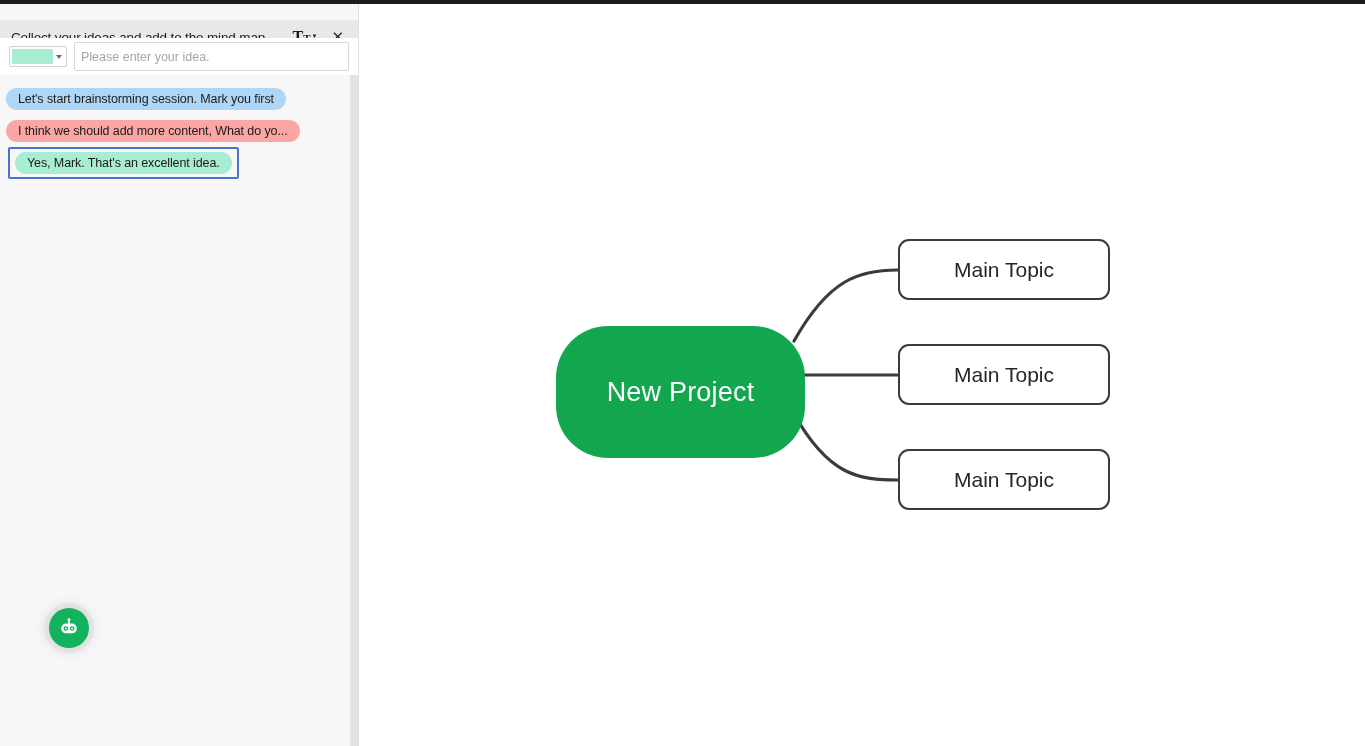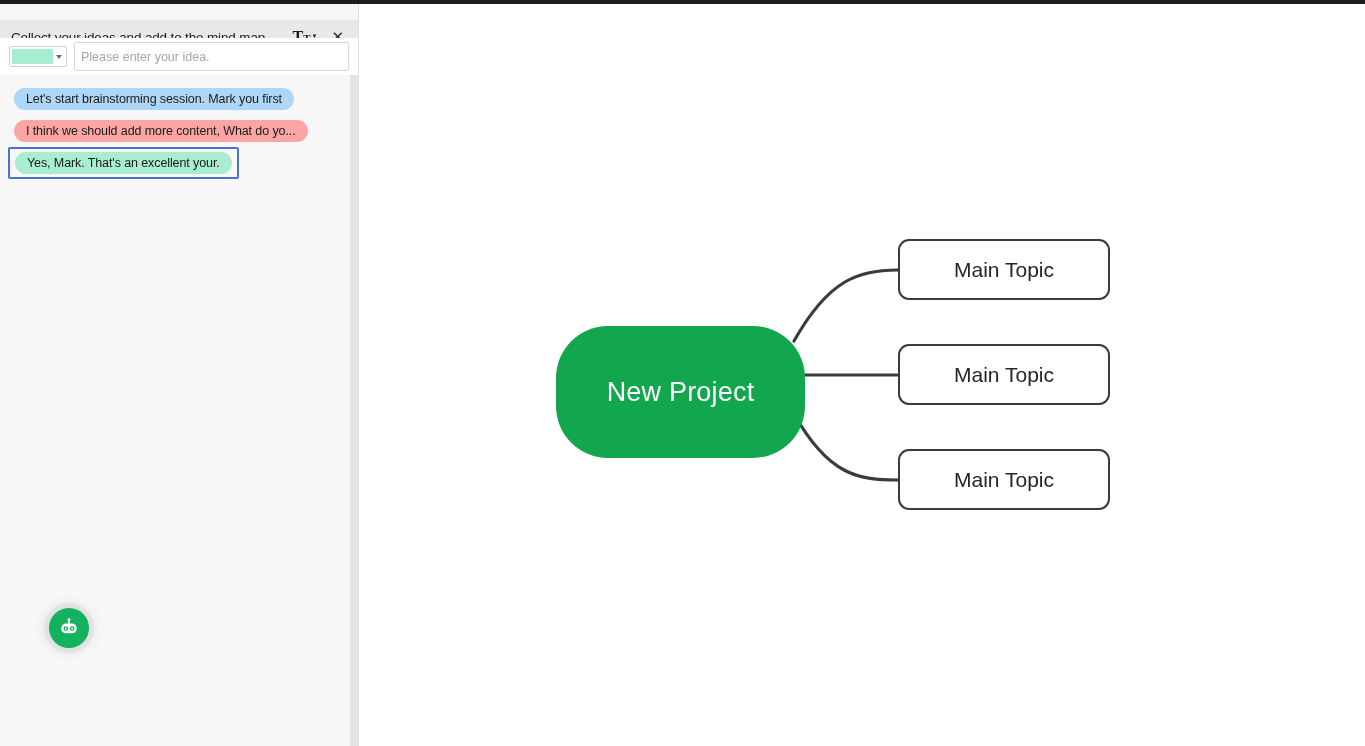--- a/index.html
+++ b/index.html
@@ -152,21 +152,21 @@
     top: 71px;
     width: 350px;
     bottom: 0;
     padding-top: 8px;
     box-sizing: border-box;
   }
   .idea-row {
     height: 32px;
     display: flex;
     align-items: center;
-    padding-left: 14px;
+    padding-left: 6px;
     box-sizing: border-box;
   }
   .idea-chip {
     display: inline-flex;
     align-items: center;
     height: 22px;
     border-radius: 11px;
     padding: 0 12px;
     font-size: 12.5px;
     color: #1b1b1b;
@@ -297,21 +297,21 @@
 
   <div id="ideas-list">
       <div class="idea-row">
         <div class="idea-chip" style="background: rgb(174, 214, 247);">Let's start brainstorming session. Mark you first</div>
       </div>
       <div class="idea-row">
         <div class="idea-chip" style="background: #fca5a5;">I think we should add more content, What do yo...</div>
       </div>
       <div class="idea-row selected">
         <div class="chip-wrap">
-          <div class="idea-chip" style="background: rgb(168, 236, 210);">Yes, Mark. That's an excellent your.</div>
+          <div class="idea-chip" style="background: rgb(168, 236, 210);">Yes, Mark. That's an excellent idea.</div>
         </div>
       </div>
     </div>
 
   <div id="ai-assistant-button" style="background: rgb(18, 178, 94);">
     <svg width="22" height="22" viewBox="0 0 24 24">
       <line x1="12" y1="3" x2="12" y2="7" stroke="#ffffff" stroke-width="1.8" stroke-linecap="round"></line>
       <circle cx="12" cy="3" r="1.6" fill="#ffffff"></circle>
       <rect x="3.5" y="7.2" width="17" height="10.6" rx="5.3" fill="#ffffff"></rect>
       <circle cx="8.6" cy="12.5" r="2.5" fill="#12b25e"></circle>

